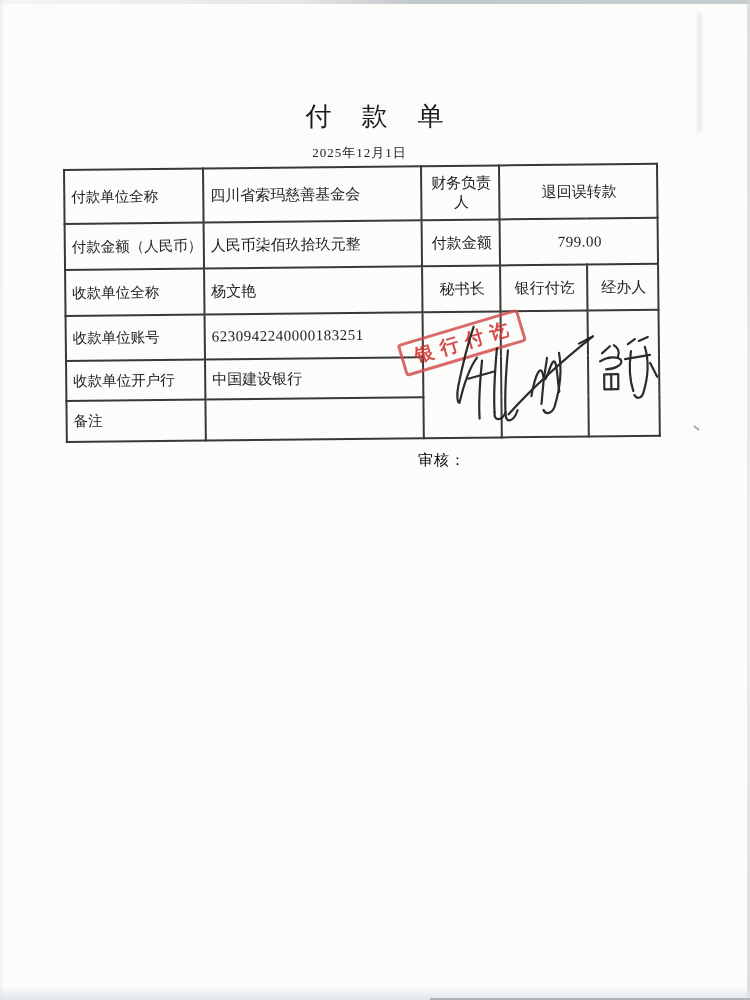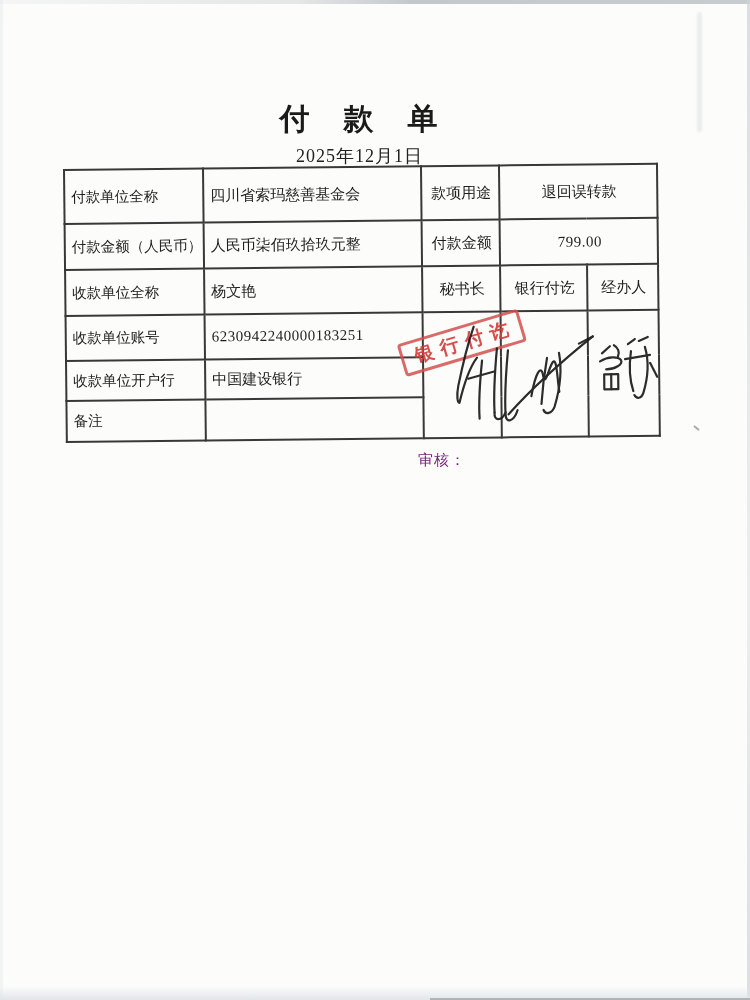--- a/index.html
+++ b/index.html
@@ -40,29 +40,29 @@
     position: absolute; left: 697px; top: 12px; width: 5px; height: 120px;
     background: rgba(196,201,206,0.30); border-radius: 3px; filter: blur(1px);
   }
   .tick-mark {
     position: absolute; left: 693px; top: 427px; width: 7px; height: 2px;
     background: #a7abaf; transform: rotate(40deg); border-radius: 1px;
   }
 
   
   .doc-title {
-    position: absolute; top: 99px; left: 0; width: 719px;
+    position: absolute; top: 99px; left: 16px; width: 719px;
     text-align: center;
-    font-size: 30px; font-weight: 700; letter-spacing: 2px;
+    font-size: 26px; font-weight: 400; letter-spacing: 2px;
     color: #1a1a1a;
   }
   .doc-date {
     position: absolute; top: 144px; left: 0; width: 719px;
     text-align: center;
-    font-size: 18px; letter-spacing: 1px; color: #222;
+    font-size: 13px; letter-spacing: 1px; color: #222;
   }
 
   
   .table-wrap {
     position: absolute; left: 63px; top: 169px; width: 593px; height: 274px;
     transform: rotate(-0.6deg); transform-origin: top left;
   }
   table.voucher {
     border-collapse: collapse; table-layout: fixed;
     width: 593px; height: 274px;
@@ -91,21 +91,21 @@
     display: flex; align-items: center; justify-content: center;
     font-size: 19px; font-weight: 700;
     letter-spacing: 7px; text-indent: 7px;
     color: rgba(210,62,60,0.92);
     background: rgba(255,255,255,0.02);
   }
   .sig-svg { position: absolute; left: 0; top: 0; }
 
   .audit {
     position: absolute; left: 418px; top: 451px;
-    font-size: 15px; letter-spacing: 1px; color: #701a75;
+    font-size: 15px; letter-spacing: 1px; color: #000000;
   }
 </style>
 </head>
 <body>
 
 <div class="page">
 
   <div class="edge-top"></div>
   <div class="edge-left"></div>
   <div class="edge-right"></div>
@@ -123,21 +123,21 @@
         <col style="width:139px">
           <col style="width:218px">
           <col style="width:78px">
           <col style="width:87px">
           <col style="width:71px">
       </colgroup>
       <tbody>
           <tr style="height:54px">
         <td class="lbl">付款单位全称</td>
         <td class="val">四川省索玛慈善基金会</td>
-        <td class="ctr">款项用途</td>
+        <td class="ctr">财务负责人</td>
         <td class="ctr" colspan="2">退回误转款</td>
       </tr>
       <tr style="height:46px">
         <td class="lbl">付款金额（人民币）</td>
         <td class="val">人民币柒佰玖拾玖元整</td>
         <td class="ctr">付款金额</td>
         <td class="ctr num" colspan="2">799.00</td>
       </tr>
       <tr style="height:46px">
         <td class="lbl">收款单位全称</td>

